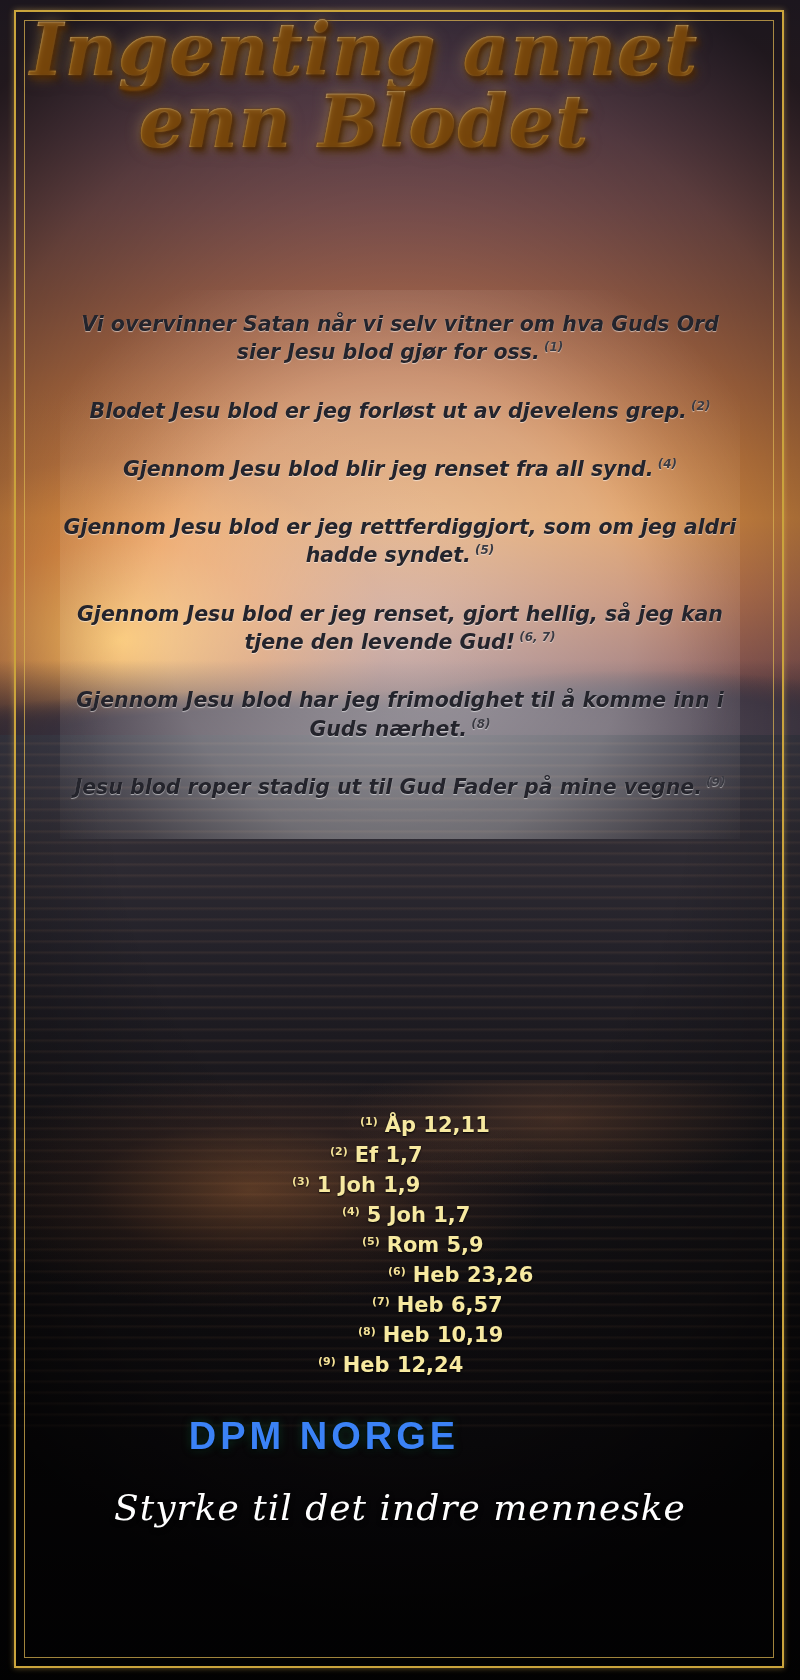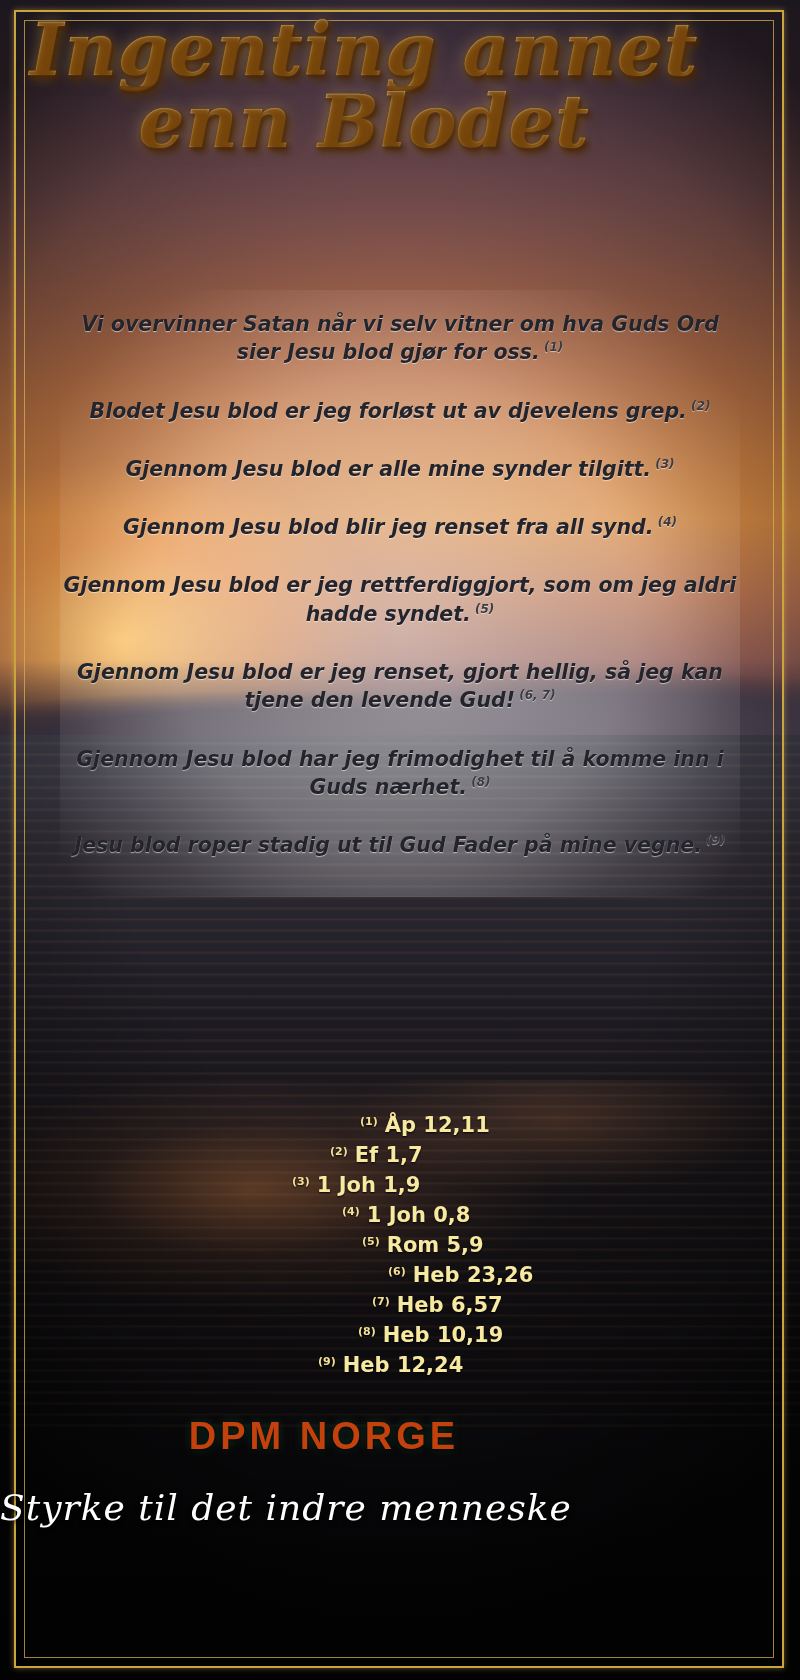--- a/index.html
+++ b/index.html
@@ -211,28 +211,29 @@
   .org {
     position: absolute;
     left: 0;
     top: 1415px;
     width: 648px;
     text-align: center;
     font-family: "Liberation Sans", sans-serif;
     font-size: 38px;
     font-weight: bold;
     letter-spacing: 4px;
-    color: #c2410c;
+    color: #3b82f6;
     text-shadow: 0 1px 3px rgba(0,0,0,0.85), 0 0 10px rgba(20,140,80,0.35);
   }
   .tagline {
     position: absolute;
     left: 0;
     top: 1487px;
     width: 800px;
+    text-align: center;
     font-family: "DejaVu Serif", serif;
     font-style: italic;
     font-size: 36px;
     color: #ffffff;
     letter-spacing: 1px;
     text-shadow: 0 2px 5px rgba(0,0,0,0.9);
   }
 </style>
 </head>
 <body>
@@ -250,21 +251,20 @@
   <div class="frame-inner"></div>
 
   <div class="title-block">
     <div class="title-line1">Ingenting annet</div>
     <div class="title-line2">enn Blodet</div>
   </div>
 
   <div class="verse-panel" id="verse-panel">
       <p class="verse"><span>Vi overvinner Satan når vi selv vitner om hva Guds Ord sier Jesu blod gjør for oss.</span><span class="ref"> (1)</span></p>
       <p class="verse"><span>Blodet Jesu blod er jeg forløst ut av djevelens grep.</span><span class="ref"> (2)</span></p>
-      <p class="verse"><span>Gjennom Jesu blod er alle mine synder tilgitt.</span><span class="ref"> (3)</span></p>
       <p class="verse"><span>Gjennom Jesu blod blir jeg renset fra all synd.</span><span class="ref"> (4)</span></p>
       <p class="verse"><span>Gjennom Jesu blod er jeg rettferdiggjort, som om jeg aldri hadde syndet.</span><span class="ref"> (5)</span></p>
       <p class="verse"><span>Gjennom Jesu blod er jeg renset, gjort hellig, så jeg kan tjene den levende Gud!</span><span class="ref"> (6, 7)</span></p>
       <p class="verse"><span>Gjennom Jesu blod har jeg frimodighet til å komme inn i Guds nærhet.</span><span class="ref"> (8)</span></p>
       <p class="verse"><span>Jesu blod roper stadig ut til Gud Fader på mine vegne.</span><span class="ref"> (9)</span></p>
     </div>
 
   <div class="refs" id="refs">
       <div class="ref-row" style="padding-left: 360px;">
         <span class="ref-num">(1)</span>
@@ -273,21 +273,21 @@
       <div class="ref-row" style="padding-left: 330px;">
         <span class="ref-num">(2)</span>
         <span>Ef  1,7</span>
       </div>
       <div class="ref-row" style="padding-left: 292px;">
         <span class="ref-num">(3)</span>
         <span>1 Joh 1,9</span>
       </div>
       <div class="ref-row" style="padding-left: 342px;">
         <span class="ref-num">(4)</span>
-        <span>1 Joh 0,8</span>
+        <span>5 Joh 1,7</span>
       </div>
       <div class="ref-row" style="padding-left: 362px;">
         <span class="ref-num">(5)</span>
         <span>Rom 5,9</span>
       </div>
       <div class="ref-row" style="padding-left: 388px;">
         <span class="ref-num">(6)</span>
         <span>Heb 23,26</span>
       </div>
       <div class="ref-row" style="padding-left: 372px;">

